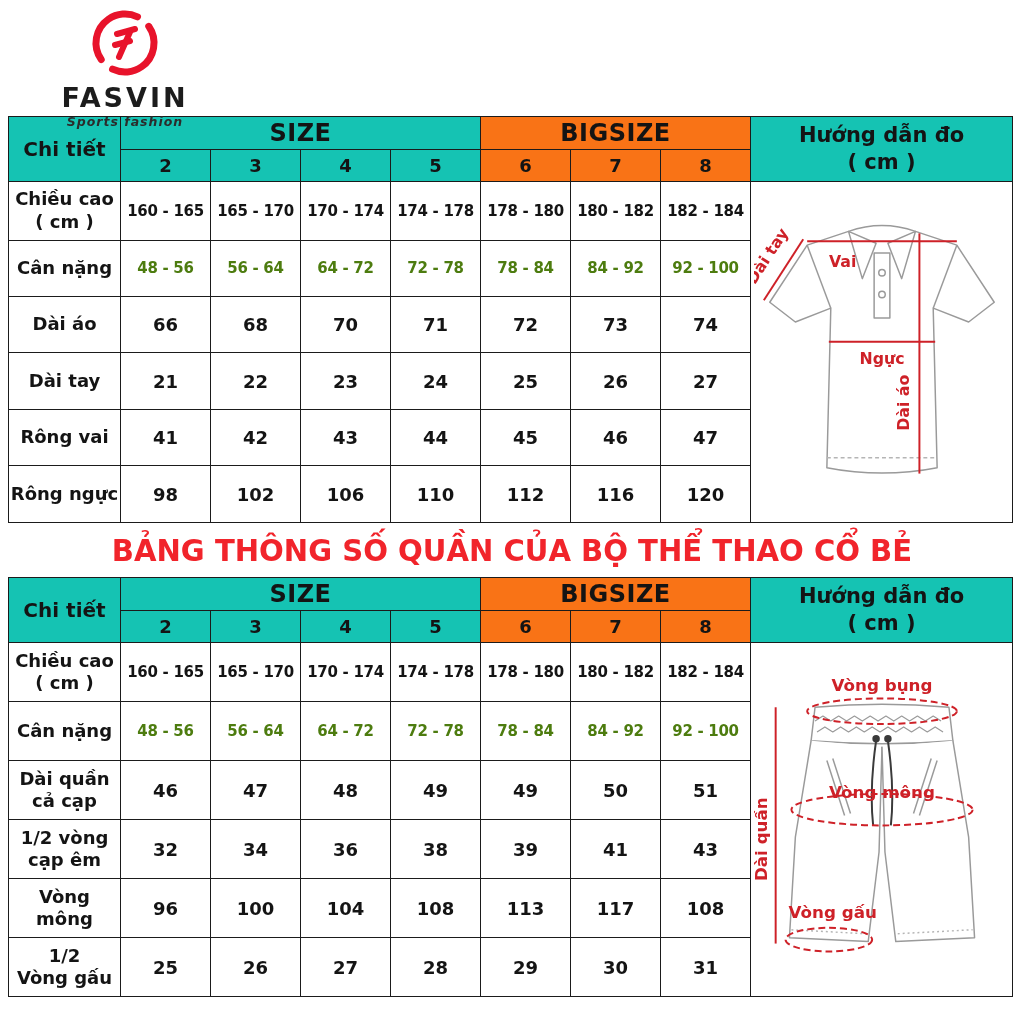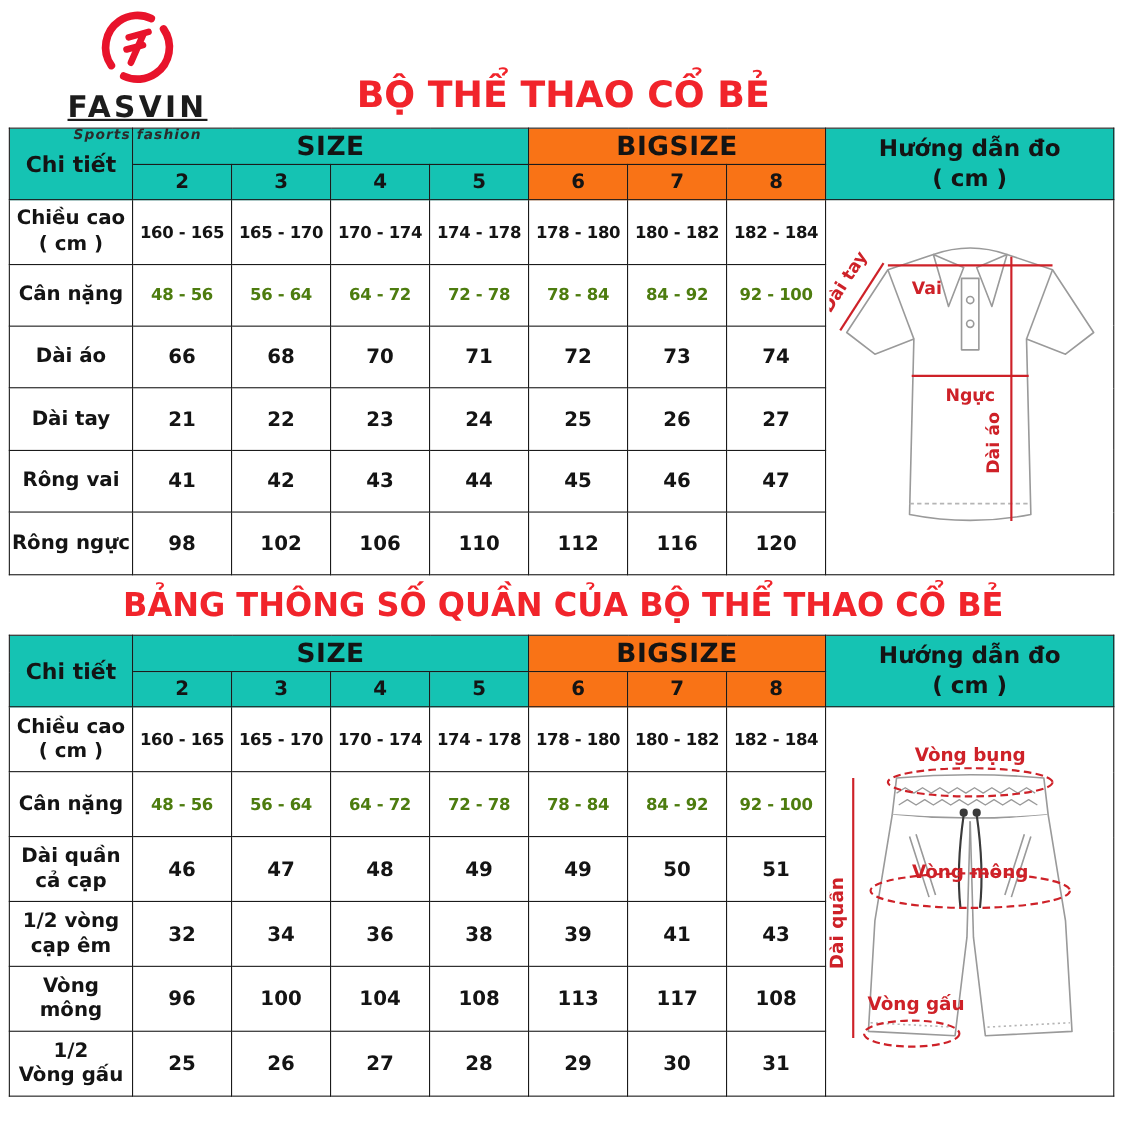--- a/index.html
+++ b/index.html
@@ -6,21 +6,21 @@
   body {
     width:1024px; height:1024px; overflow:hidden;
     background:#ffffff;
     font-family:"DejaVu Sans", sans-serif;
     color:#141414;
   }
   
   .page-header { position:relative; height:116px; }
   .logo { position:absolute; left:46px; top:4px; width:158px; text-align:center; }
   .logo-mark { display:block; margin:0 auto; }
-  .logo-name { font-size:27px; font-weight:bold; letter-spacing:3px; color:#1c1c1c; line-height:1; margin-top:2px;text-decoration:underline; }
+  .logo-name { font-size:27px; font-weight:bold; letter-spacing:3px; color:#1c1c1c; line-height:1; margin-top:2px; }
   .logo-tag { font-size:12.5px; font-weight:bold; color:#2b2b2b; letter-spacing:1px; margin-top:3px;font-style:italic; }
   .main-title {
     padding-top:16px; text-align:center;
     font-size:33px; font-weight:bold; line-height:1.42;
     color:#F1242B;
   }
   .section-title {
     text-align:center; font-size:30px; font-weight:bold;
     color:#F1242B; margin:10px 0 9px 0;
     transform:scaleX(0.97);
@@ -66,21 +66,20 @@
       <circle cx="39" cy="39" r="29" fill="none" stroke="#E8132B" stroke-width="7" stroke-dasharray="76 15" stroke-linecap="round" transform="rotate(-35 39 39)"></circle>
       <path d="M31,30 L49,25" stroke="#E8132B" stroke-width="6" stroke-linecap="round" fill="none"></path>
       <path d="M29,41 L44,37" stroke="#E8132B" stroke-width="6" stroke-linecap="round" fill="none"></path>
       <path d="M44,28 L33,53" stroke="#E8132B" stroke-width="6" stroke-linecap="round" fill="none"></path>
     </svg>
     <div class="logo-name">FASVIN</div>
     <div class="logo-tag">Sports fashion</div>
   </div>
   <div class="main-title">
     <br>
-    <span>BỘ THỂ THAO CỔ BẺ</span>
   </div>
 </div>
 
 <table class="spec" id="shirt-table">
   <colgroup>
     <col class="c-label">
       <col class="c-val">
       <col class="c-val">
       <col class="c-val">
       <col class="c-val">

